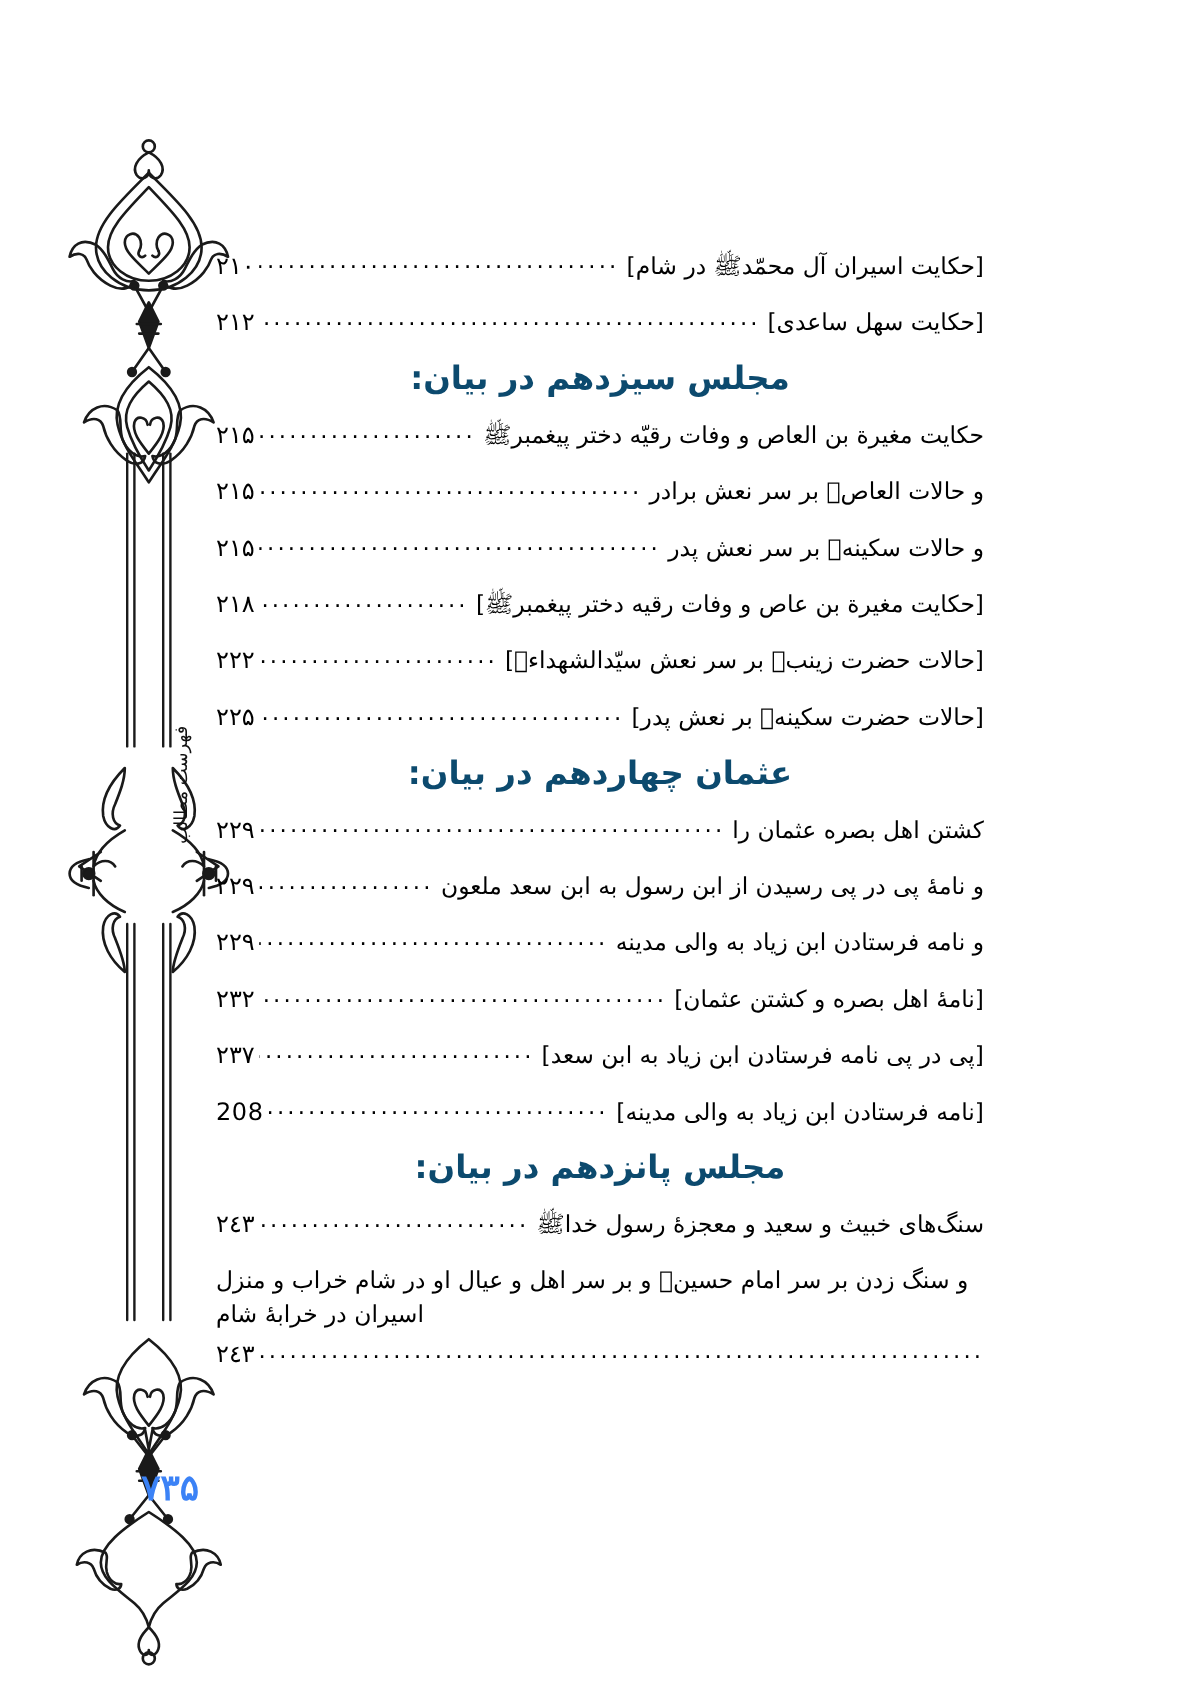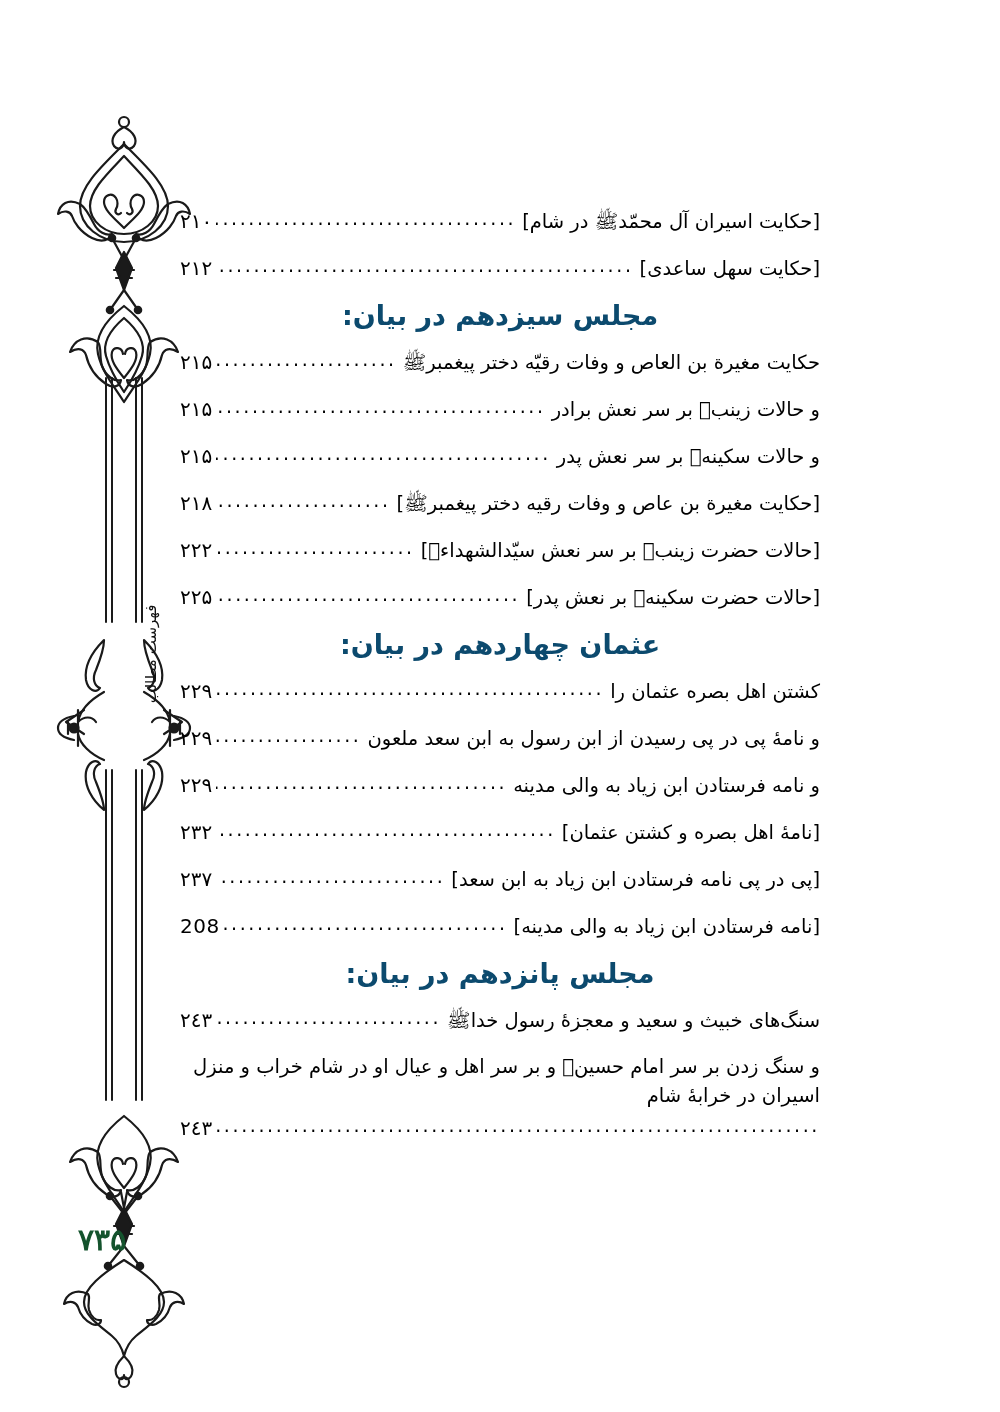--- a/index.html
+++ b/index.html
@@ -53,25 +53,25 @@
     letter-spacing: 0.5px;
     color: #111111;
     white-space: nowrap;
   }
 
   .folio {
     position: absolute;
     left: 78px;
     top: 1222px;
     width: 88px;
-    text-align: left;
+    text-align: right;
     font-family: Liberation Serif, serif;
     font-size: 30px;
     font-weight: 700;
-    color: #14532d;
+    color: #3b82f6;
     letter-spacing: 1px;
   }
 
   
   .toc {
     position: absolute;
     right: 180px;
     top: 206px;
     width: 640px;
   }
@@ -105,21 +105,21 @@
   }
 
   .entry-text {
     white-space: nowrap;
     flex: 0 1 auto;
     padding-left: 6px;
   }
 
   .entry-text-block {
     display: block;
-    text-align: right;
+    text-align: left;
     padding-left: 0;
     white-space: normal;
     margin-top: 16px;
   }
 
   .leader {
     flex: 1 1 auto;
     min-width: 16px;
     position: relative;
     height: 1em;
@@ -307,21 +307,21 @@
 
     <div>
       <div class="toc-section-title">مجلس سیزدهم در بیان:</div>
 
       <div class="toc-entry">
         <span class="entry-text">حکایت مغیرة بن العاص و وفات رقیّه دختر پیغمبرﷺ</span>
         <span class="leader"></span>
         <span class="entry-page">۲۱۵</span>
       </div>
       <div class="toc-entry">
-        <span class="entry-text">و حالات زینبؑ بر سر نعش برادر</span>
+        <span class="entry-text">و حالات العاصؑ بر سر نعش برادر</span>
         <span class="leader"></span>
         <span class="entry-page">۲۱۵</span>
       </div>
       <div class="toc-entry">
         <span class="entry-text">و حالات سکینهؑ بر سر نعش پدر</span>
         <span class="leader"></span>
         <span class="entry-page">۲۱۵</span>
       </div>
       <div class="toc-entry">
         <span class="entry-text">[حکایت مغیرة بن عاص و وفات رقیه دختر پیغمبرﷺ]</span>

